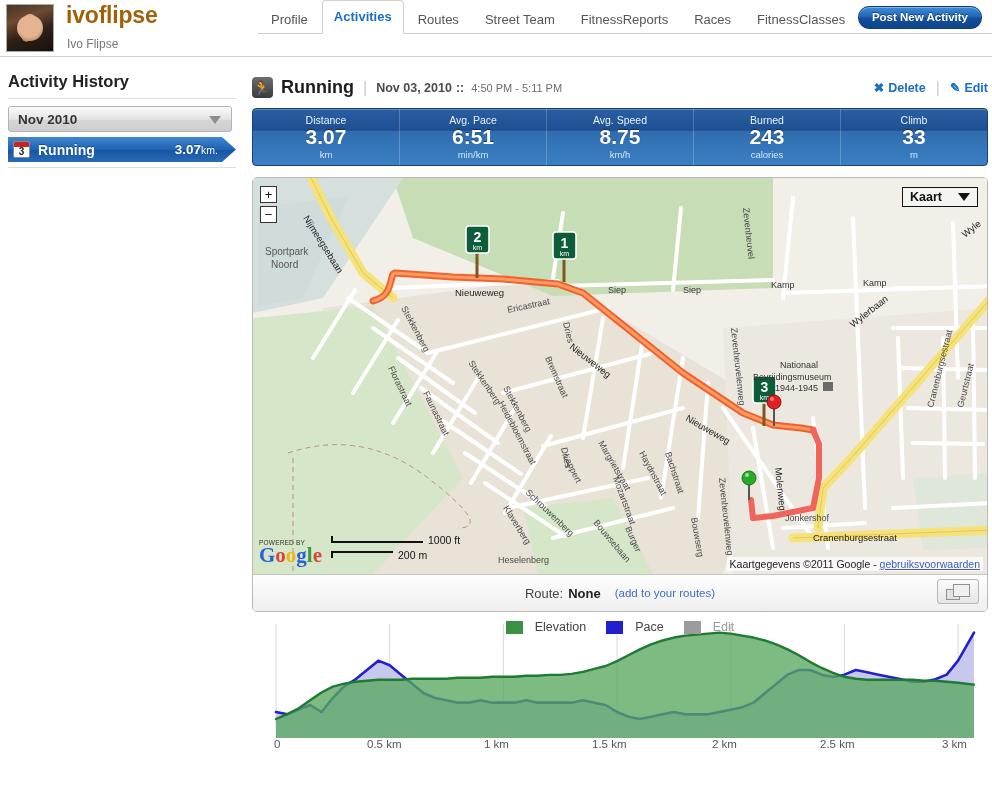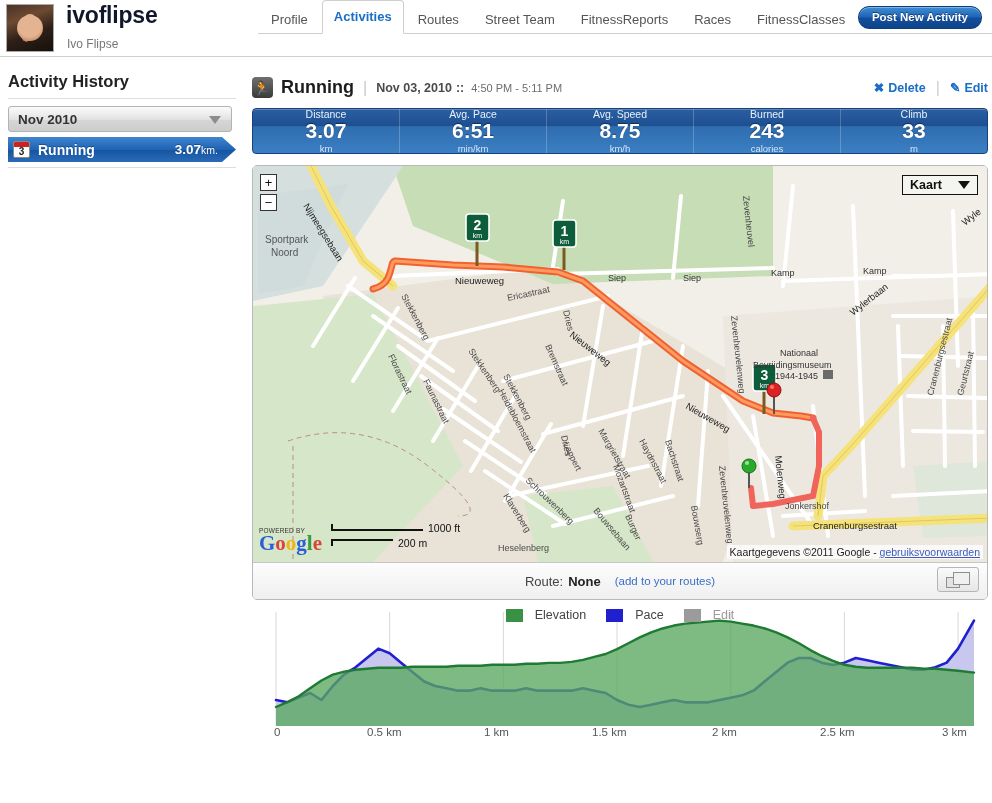--- a/index.html
+++ b/index.html
@@ -26,21 +26,21 @@
       radial-gradient(circle at 42% 70%, #c98a63 0 10%, rgba(0,0,0,0) 11%),
       linear-gradient(160deg,#4a3326 0%, #6d4a33 30%, #2f2018 60%, #15100c 100%);
     border: 1px solid #aaa;
   }
   .avatar::after{
     content:"";position:absolute;left:10px;top:10px;width:26px;height:26px;border-radius:50%;
     background:radial-gradient(circle at 48% 40%,#e3b392 0 55%,#c08b63 80%,rgba(0,0,0,0) 81%);
   }
   .username {
     position: absolute; left: 66px; top: 2px;
-    font-size: 23px; font-weight: bold; color: #0f172a; letter-spacing:-0.2px;
+    font-size: 23px; font-weight: bold; color: #a16207; letter-spacing:-0.2px;
   }
   .realname {
     position: absolute; left: 67px; top: 37px;
     font-size: 12px; color: #777;
   }
   .nav {
     position: absolute; left: 258px; top: 0;
     display: flex; align-items: flex-end; height: 34px;
   }
   .nav .tab {
@@ -123,21 +123,21 @@
   .act-sep{color:#c8c8c8;margin:0 9px;font-size:16px;}
   .act-date{font-size:12.5px;font-weight:bold;color:#4a4a4a;}
   .act-colons{font-size:12.5px;font-weight:bold;color:#4a4a4a;margin:0 4px;}
   .act-time{font-size:11px;color:#6d6d6d;margin-left:3px;}
   .act-actions{margin-left:auto;display:flex;align-items:center;gap:0;}
   .act-link{font-size:12.5px;font-weight:bold;color:#1a6fc4;cursor:pointer;display:flex;align-items:center;gap:4px;}
   .act-divider{color:#cfcfcf;margin:0 10px;}
 
   
   .stats {
-    margin: 10px 4px 0 4px; height: 46px; display:flex;
+    margin: 10px 4px 0 4px; height: 58px; display:flex;
     background: linear-gradient(180deg,#2b5fa0 0%, #1d4f92 38%, #2f6dae 40%, #3b7fc4 100%);
     border: 1px solid #16427c; border-radius: 4px; overflow:hidden;
     box-shadow: inset 0 1px 0 rgba(255,255,255,.25);
   }
   .stat { flex:1; position:relative; display:flex; flex-direction:column; align-items:center; justify-content:center;
           border-right: 1px solid rgba(255,255,255,.22); }
   .stat:last-child{border-right:none;}
   .stat-label{font-size:10.5px;color:#e8f1fb;line-height:1;margin-bottom:1px;}
   .stat-value{font-size:21px;font-weight:bold;color:#fff;line-height:1.05;text-shadow:0 -1px 1px rgba(0,0,0,.45);}
   .stat-unit{font-size:9.5px;color:#d7e6f7;line-height:1;margin-top:1px;}

